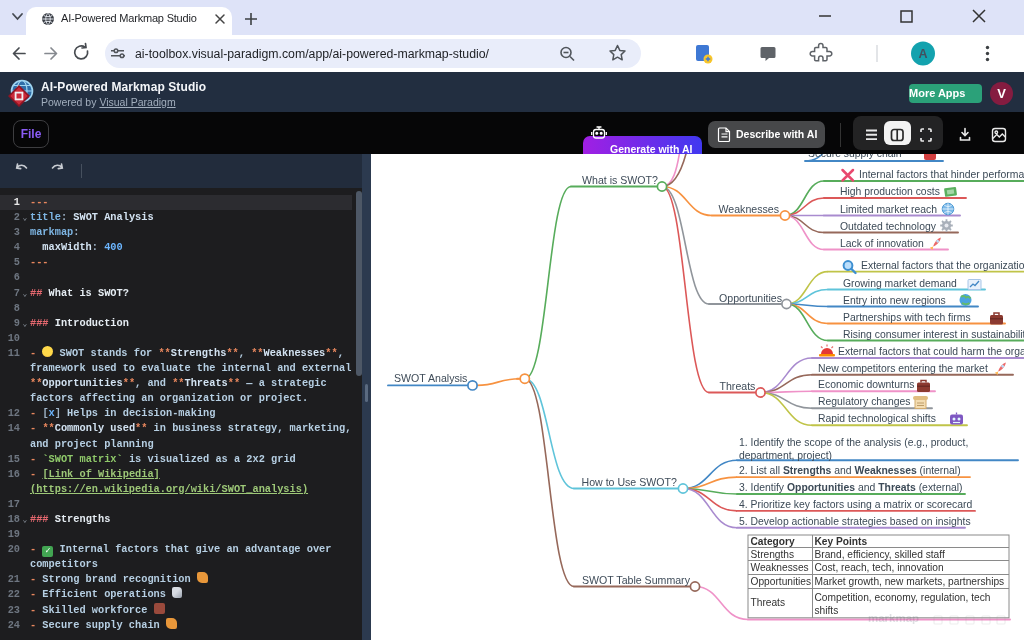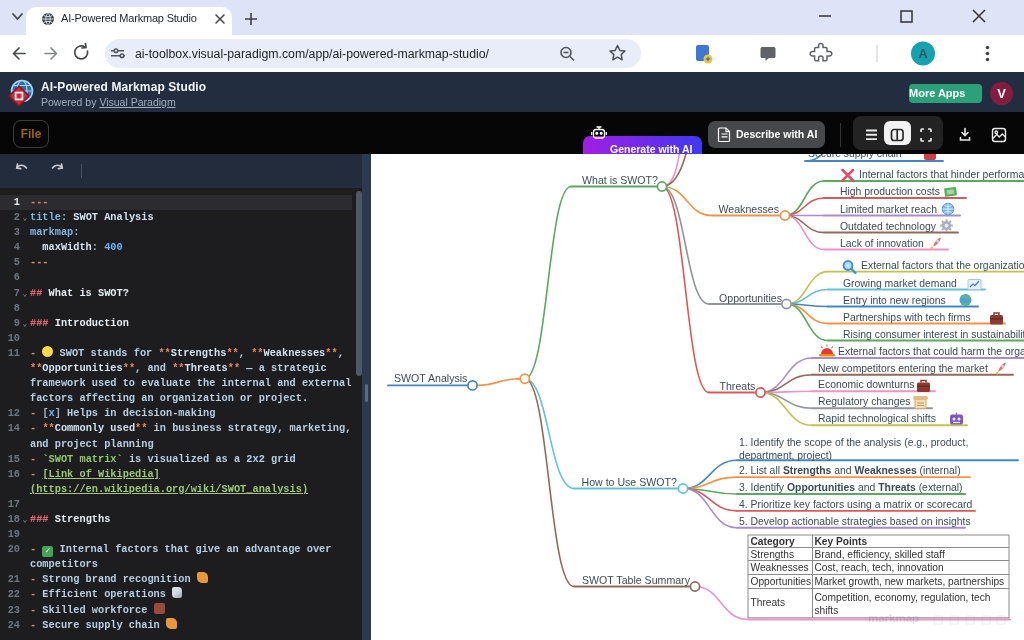--- a/index.html
+++ b/index.html
@@ -19,21 +19,21 @@
   #apptitle { left:41px; top:80px; font-size:12px; font-weight:bold; color:#f4f6f9; letter-spacing:0.1px;}
   #appsub { left:41px; top:96px; font-size:10.5px; color:#a2aebd; }
   #appsub u { text-decoration:underline; }
   #moreapps { left:909px; top:84px; width:73px; height:19px; background:#2ba179; border-radius:4px;
     color:#fff; font-size:11px; font-weight:bold; text-align:left; line-height:19px; }
   #vavatar { left:990px; top:82px; width:23px; height:23px; border-radius:50%; background:#851c40;
     color:#fff; font-size:13px; font-weight:bold; text-align:center; line-height:23px; }
   
   #toolbar { left:0; top:112px; width:1024px; height:42px; background:#060607; }
   #filebtn { left:13px; top:120px; width:36px; height:28px; border:1px solid #3d3d40; border-radius:8px;
-    color:#a16207; font-size:12px; font-weight:bold; text-align:center; line-height:26px; }
+    color:#8b5cf6; font-size:12px; font-weight:bold; text-align:center; line-height:26px; }
   #genbtn { left:583px; top:121px; width:119px; height:27px; border-radius:7px;
     background:linear-gradient(90deg,#a11fe3,#4038f0);
     color:#fff; font-size:10.5px; font-weight:bold; line-height:27px;margin-top:15px; }
   #descbtn { left:708px; top:121px; width:117px; height:27px; border-radius:7px; background:#47484a;
     color:#fff; font-size:10.5px; font-weight:bold; line-height:27px; }
   #tbsep { left:840px; top:123px; width:1px; height:24px; background:#333; }
   #viewgroup { left:853px; top:116px; width:90px; height:34px; background:#232324; border-radius:8px; }
   #viewactive { left:884px; top:121px; width:27px; height:24px; background:#f3f3f3; border-radius:6px; }
   
   #editorbar { left:0; top:154px; width:362px; height:34px; background:#222c3c; }
@@ -246,26 +246,26 @@
         <span class="t"></span>
       </div>
 <div class="cl">
         <span class="g">11</span>
         <span class="f"></span>
         <span class="t"><span class="o">-</span> <span class="embulb"></span> SWOT stands for <span class="o">**</span><span class="b">Strengths</span><span class="o">**</span>, <span class="o">**</span><span class="b">Weaknesses</span><span class="o">**</span>,</span>
       </div>
 <div class="cl">
         <span class="g"></span>
         <span class="f"></span>
+        <span class="t">framework used to evaluate the internal and external</span>
+      </div>
+<div class="cl">
+        <span class="g"></span>
+        <span class="f"></span>
         <span class="t"><span class="o">**</span><span class="b">Opportunities</span><span class="o">**</span>, and <span class="o">**</span><span class="b">Threats</span><span class="o">**</span> — a strategic</span>
-      </div>
-<div class="cl">
-        <span class="g"></span>
-        <span class="f"></span>
-        <span class="t">framework used to evaluate the internal and external</span>
       </div>
 <div class="cl">
         <span class="g"></span>
         <span class="f"></span>
         <span class="t">factors affecting an organization or project.</span>
       </div>
 <div class="cl">
         <span class="g">12</span>
         <span class="f"></span>
         <span class="t"><span class="o">-</span> <span class="br">[</span><span class="num">x</span><span class="br">]</span> Helps in decision-making</span>

